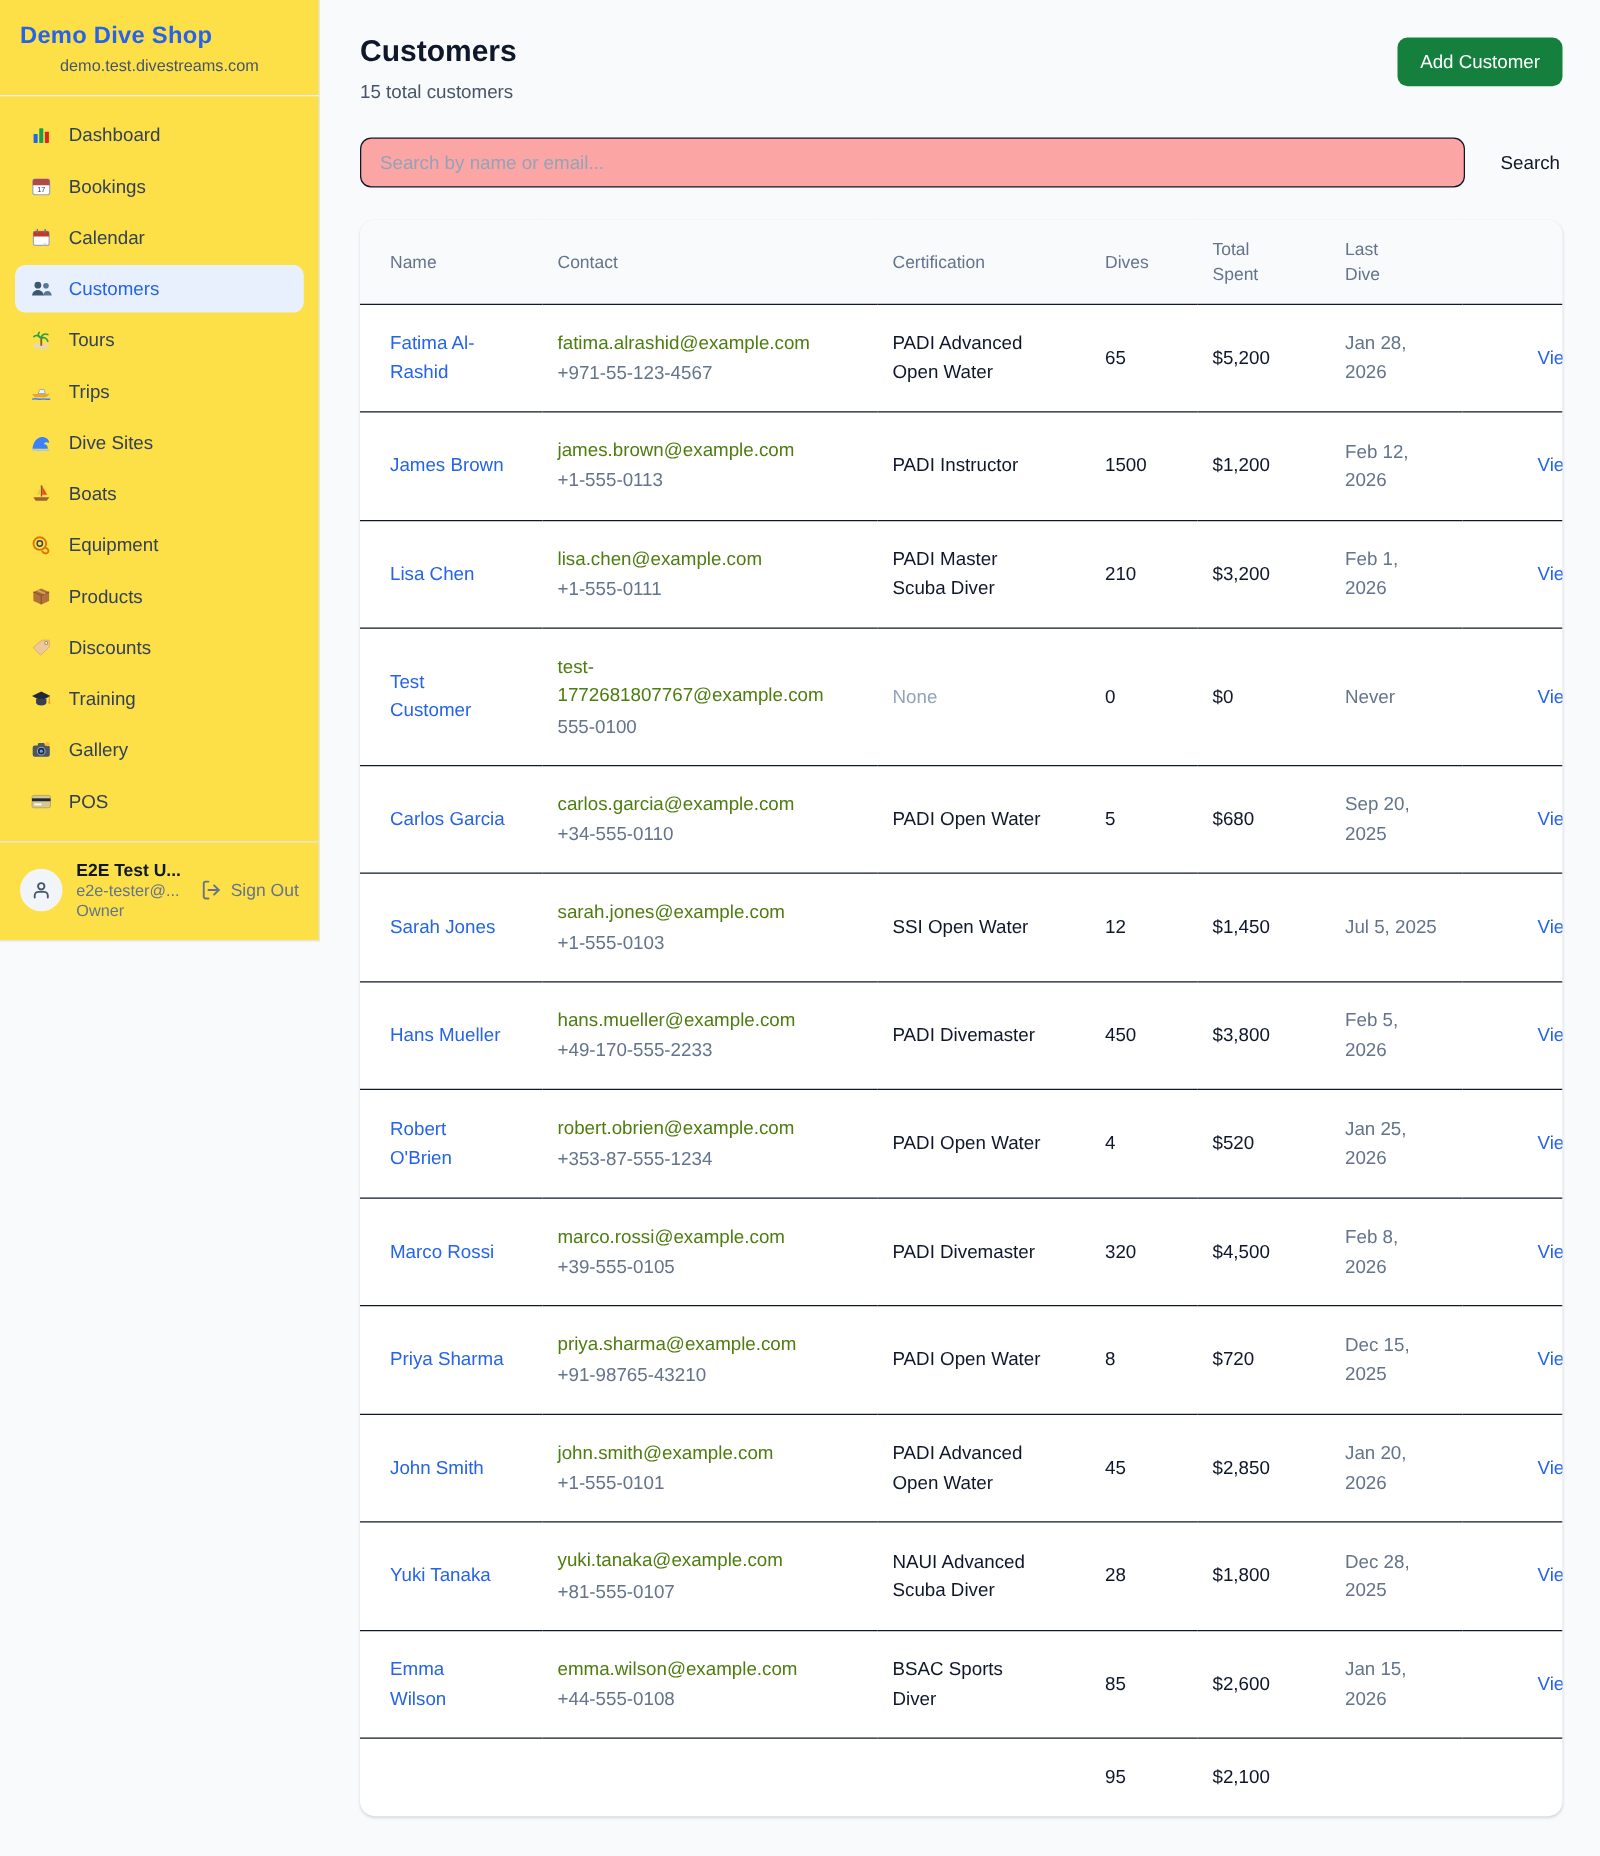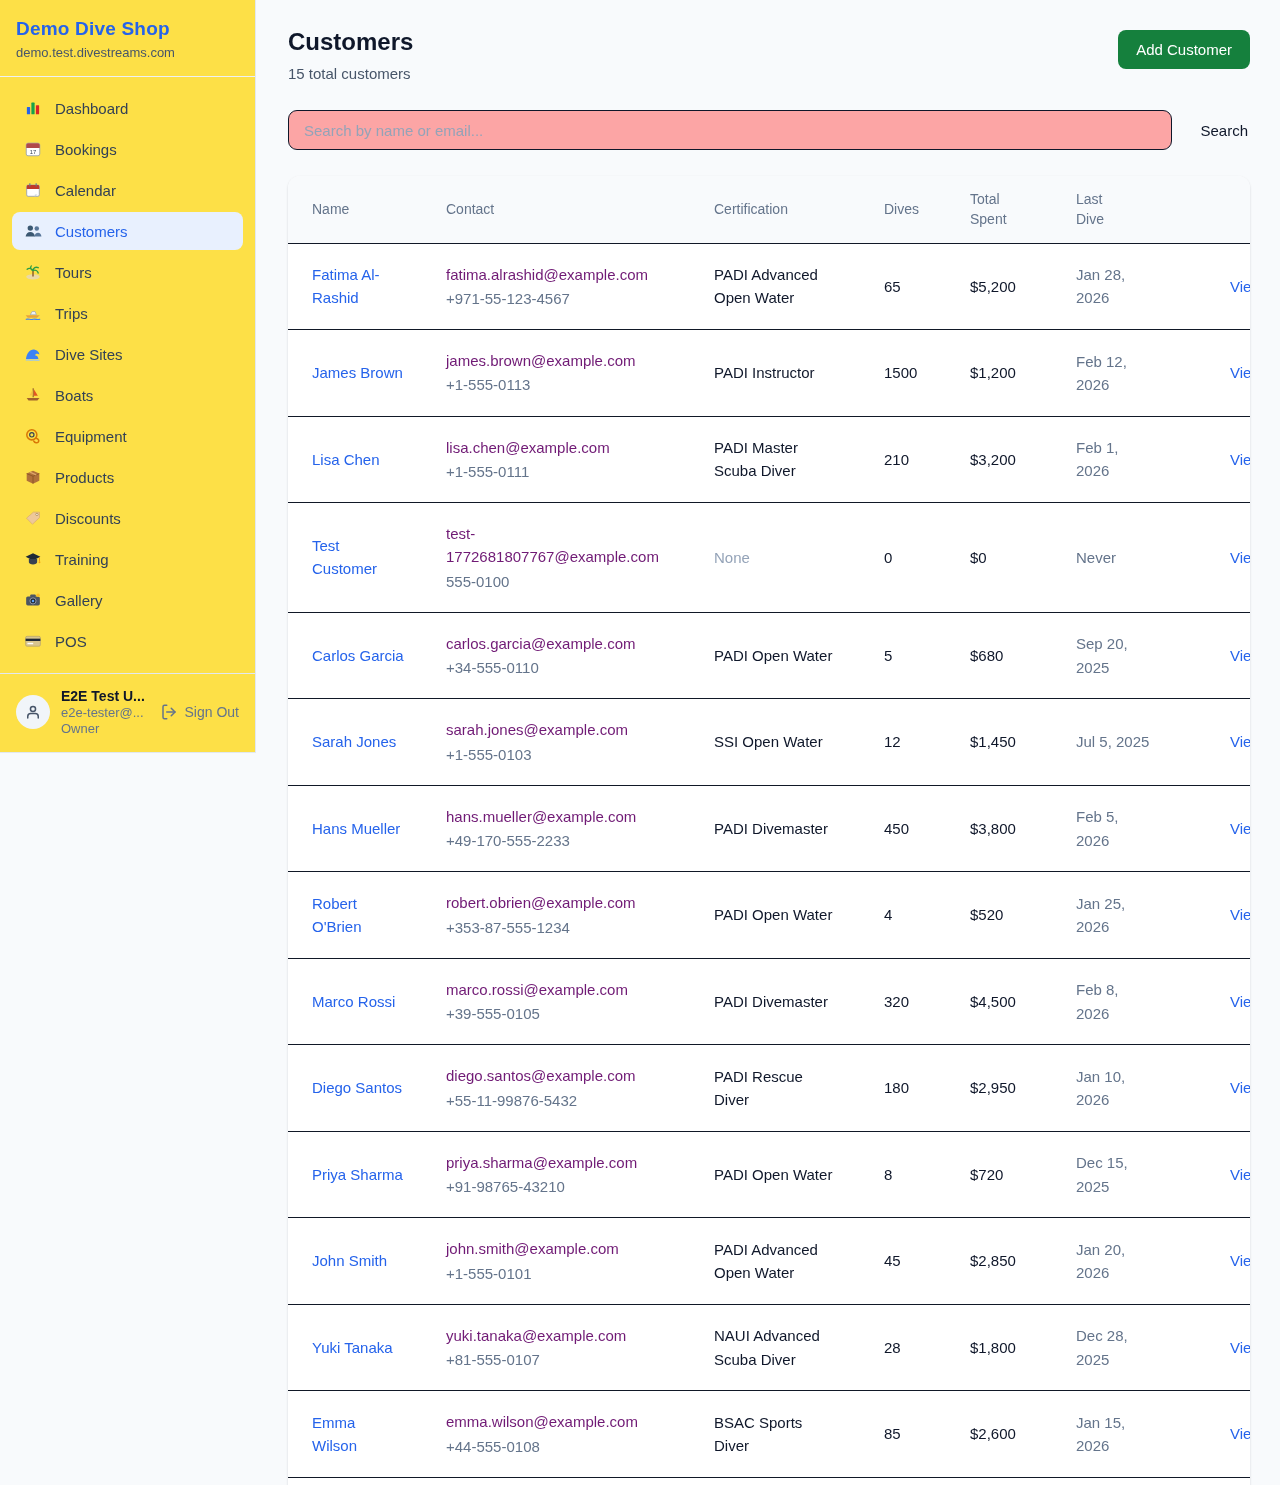--- a/index.html
+++ b/index.html
@@ -5,21 +5,21 @@
   * { margin:0; padding:0; box-sizing:border-box; }
   html,body { width:1280px; min-height:1485px; background:#f8fafc;
     font-family:"Liberation Sans","DejaVu Sans",sans-serif; color:#0f172a; }
   body { position:relative; }
 
   
   .sidebar { position:absolute; top:0; left:0; width:256px; background:#fde047;
     border-right:1px solid #e2e8f0; border-bottom:1px solid #e2e8f0; }
   .brand { padding:18px 16px 16px; border-bottom:1px solid #eef1f5; }
   .brand h1 { font-size:19px; font-weight:700; color:#2563eb; letter-spacing:.2px; }
-  .brand p { font-size:13px; color:#475569; margin-top:5px; }
+  .brand p { font-size:13px; color:#475569; margin-top:5px;text-align:center; }
   .nav { padding:12px 12px 10px; }
   .nav-item { display:flex; align-items:center; gap:13px; padding:10px 12px;
     border-radius:8px; font-size:15px; color:#334155; margin-bottom:3px; cursor:pointer; }
   .nav-item.active { background:#e8f0fe; color:#2563eb; font-weight:500; }
   .icon { width:18px; height:18px; flex:0 0 18px; display:inline-flex; }
   .icon svg { width:18px; height:18px; }
   .user { border-top:1px solid #e2e8f0; padding:14px 16px 16px; display:flex; align-items:center; gap:11px; }
   .avatar { width:34px; height:34px; border-radius:50%; background:#f1f5f9;
     display:flex; align-items:center; justify-content:center; color:#475569; flex:0 0 34px; }
   .user-info { flex:1; min-width:0; }
@@ -48,21 +48,21 @@
     box-shadow:0 1px 2px rgba(16,24,40,.07), 0 1px 3px rgba(16,24,40,.09); }
   table { width:100%; border-collapse:collapse; table-layout:fixed; }
   thead th { background:#f8fafc; text-align:left; font-size:14px; font-weight:500;
     color:#64748b; padding:13px 12px; border-bottom:1px solid #111827; line-height:1.45; }
   th:first-child, td:first-child { padding-left:24px; }
   tbody td { padding:19px 12px; border-bottom:1px solid #111827; font-size:15px;
     color:#0f172a; vertical-align:middle; line-height:1.55; }
   tbody tr:last-child td { border-bottom:none; }
   th .th-narrow { display:inline-block; max-width:44px; }
   .name-link { color:#2563eb; font-weight:500; text-decoration:none; display:inline-block; max-width:92px; }
-  .email { color:#701a75; display:block; max-width:215px; overflow-wrap:break-word; }
+  .email { color:#4d7c0f; display:block; max-width:215px; overflow-wrap:break-word; }
   .phone { color:#64748b; display:block; margin-top:1px; }
   .cert { display:inline-block; max-width:122px; }
   .cert.muted { color:#94a3b8; }
   .date { color:#64748b; display:inline-block; max-width:74px; }
   .view-link { color:#2563eb; font-weight:500; text-decoration:none;margin-left:48px; }
 </style>
 </head>
 <body>
 
 <aside class="sidebar">
@@ -382,32 +382,20 @@
               <span class="email">marco.rossi@example.com</span>
               <span class="phone">+39-555-0105</span>
             </td>
             <td><span class="cert">PADI Divemaster</span></td>
             <td>320</td>
             <td>$4,500</td>
             <td><span class="date">Feb 8, 2026</span></td>
             <td><a href="#" class="view-link">View</a></td>
           </tr>
           <tr>
-            <td><a href="#" class="name-link">Diego Santos</a></td>
-            <td>
-              <span class="email">diego.santos@example.com</span>
-              <span class="phone">+55-11-99876-5432</span>
-            </td>
-            <td><span class="cert">PADI Rescue Diver</span></td>
-            <td>180</td>
-            <td>$2,950</td>
-            <td><span class="date">Jan 10, 2026</span></td>
-            <td><a href="#" class="view-link">View</a></td>
-          </tr>
-          <tr>
             <td><a href="#" class="name-link">Priya Sharma</a></td>
             <td>
               <span class="email">priya.sharma@example.com</span>
               <span class="phone">+91-98765-43210</span>
             </td>
             <td><span class="cert">PADI Open Water</span></td>
             <td>8</td>
             <td>$720</td>
             <td><span class="date">Dec 15, 2025</span></td>
             <td><a href="#" class="view-link">View</a></td>

